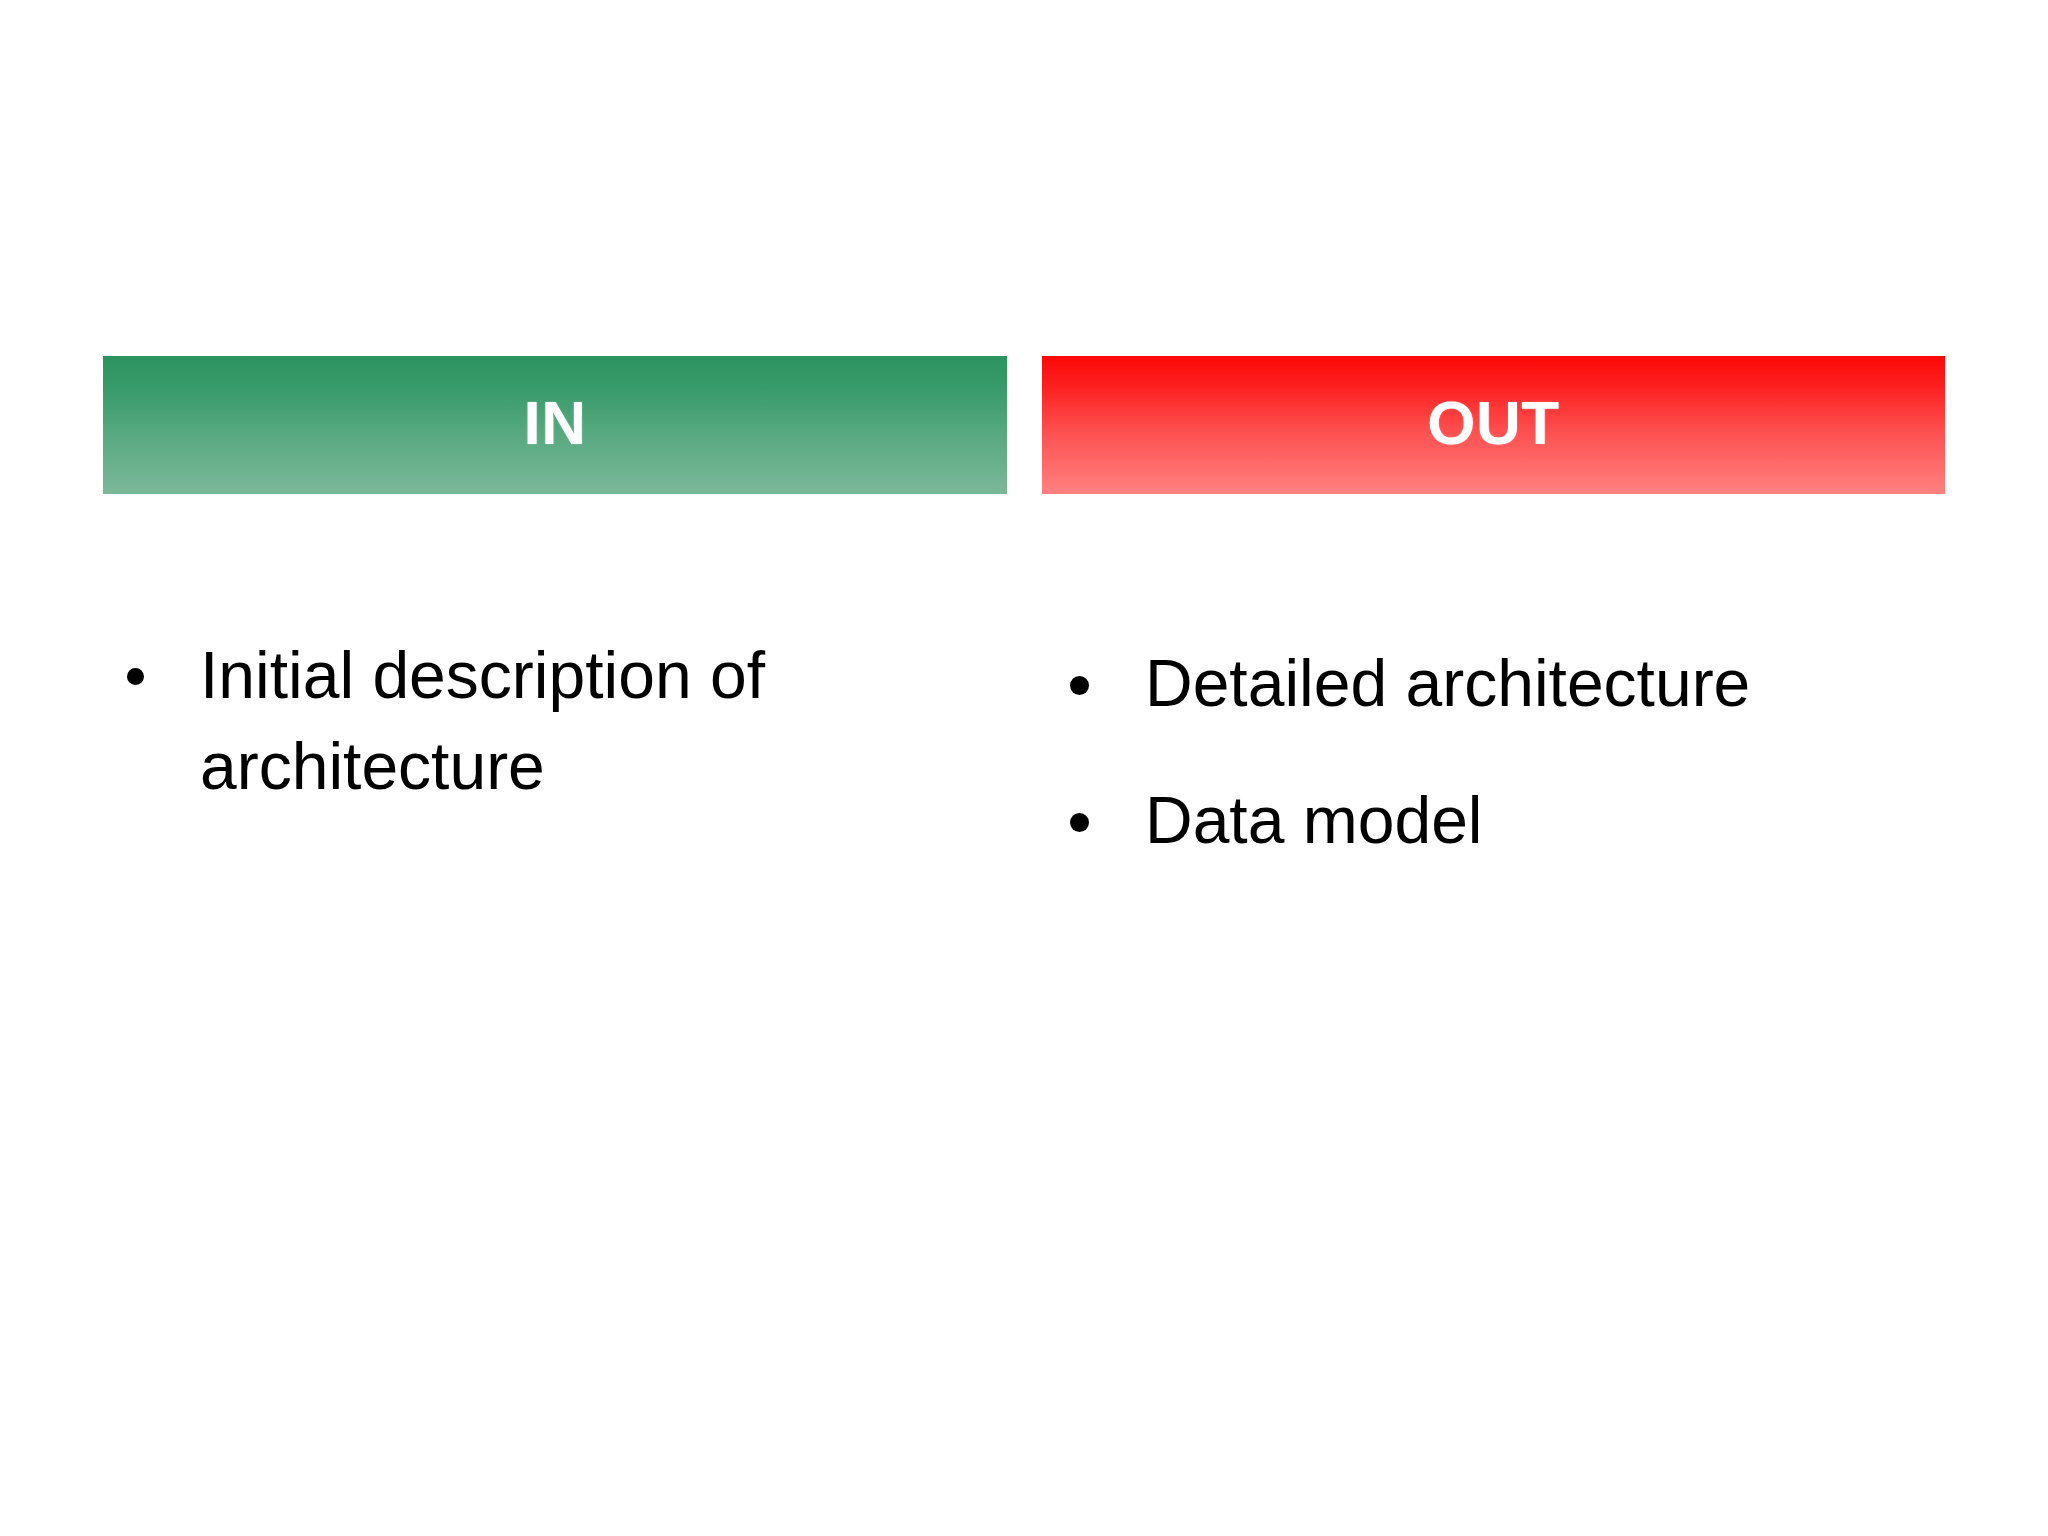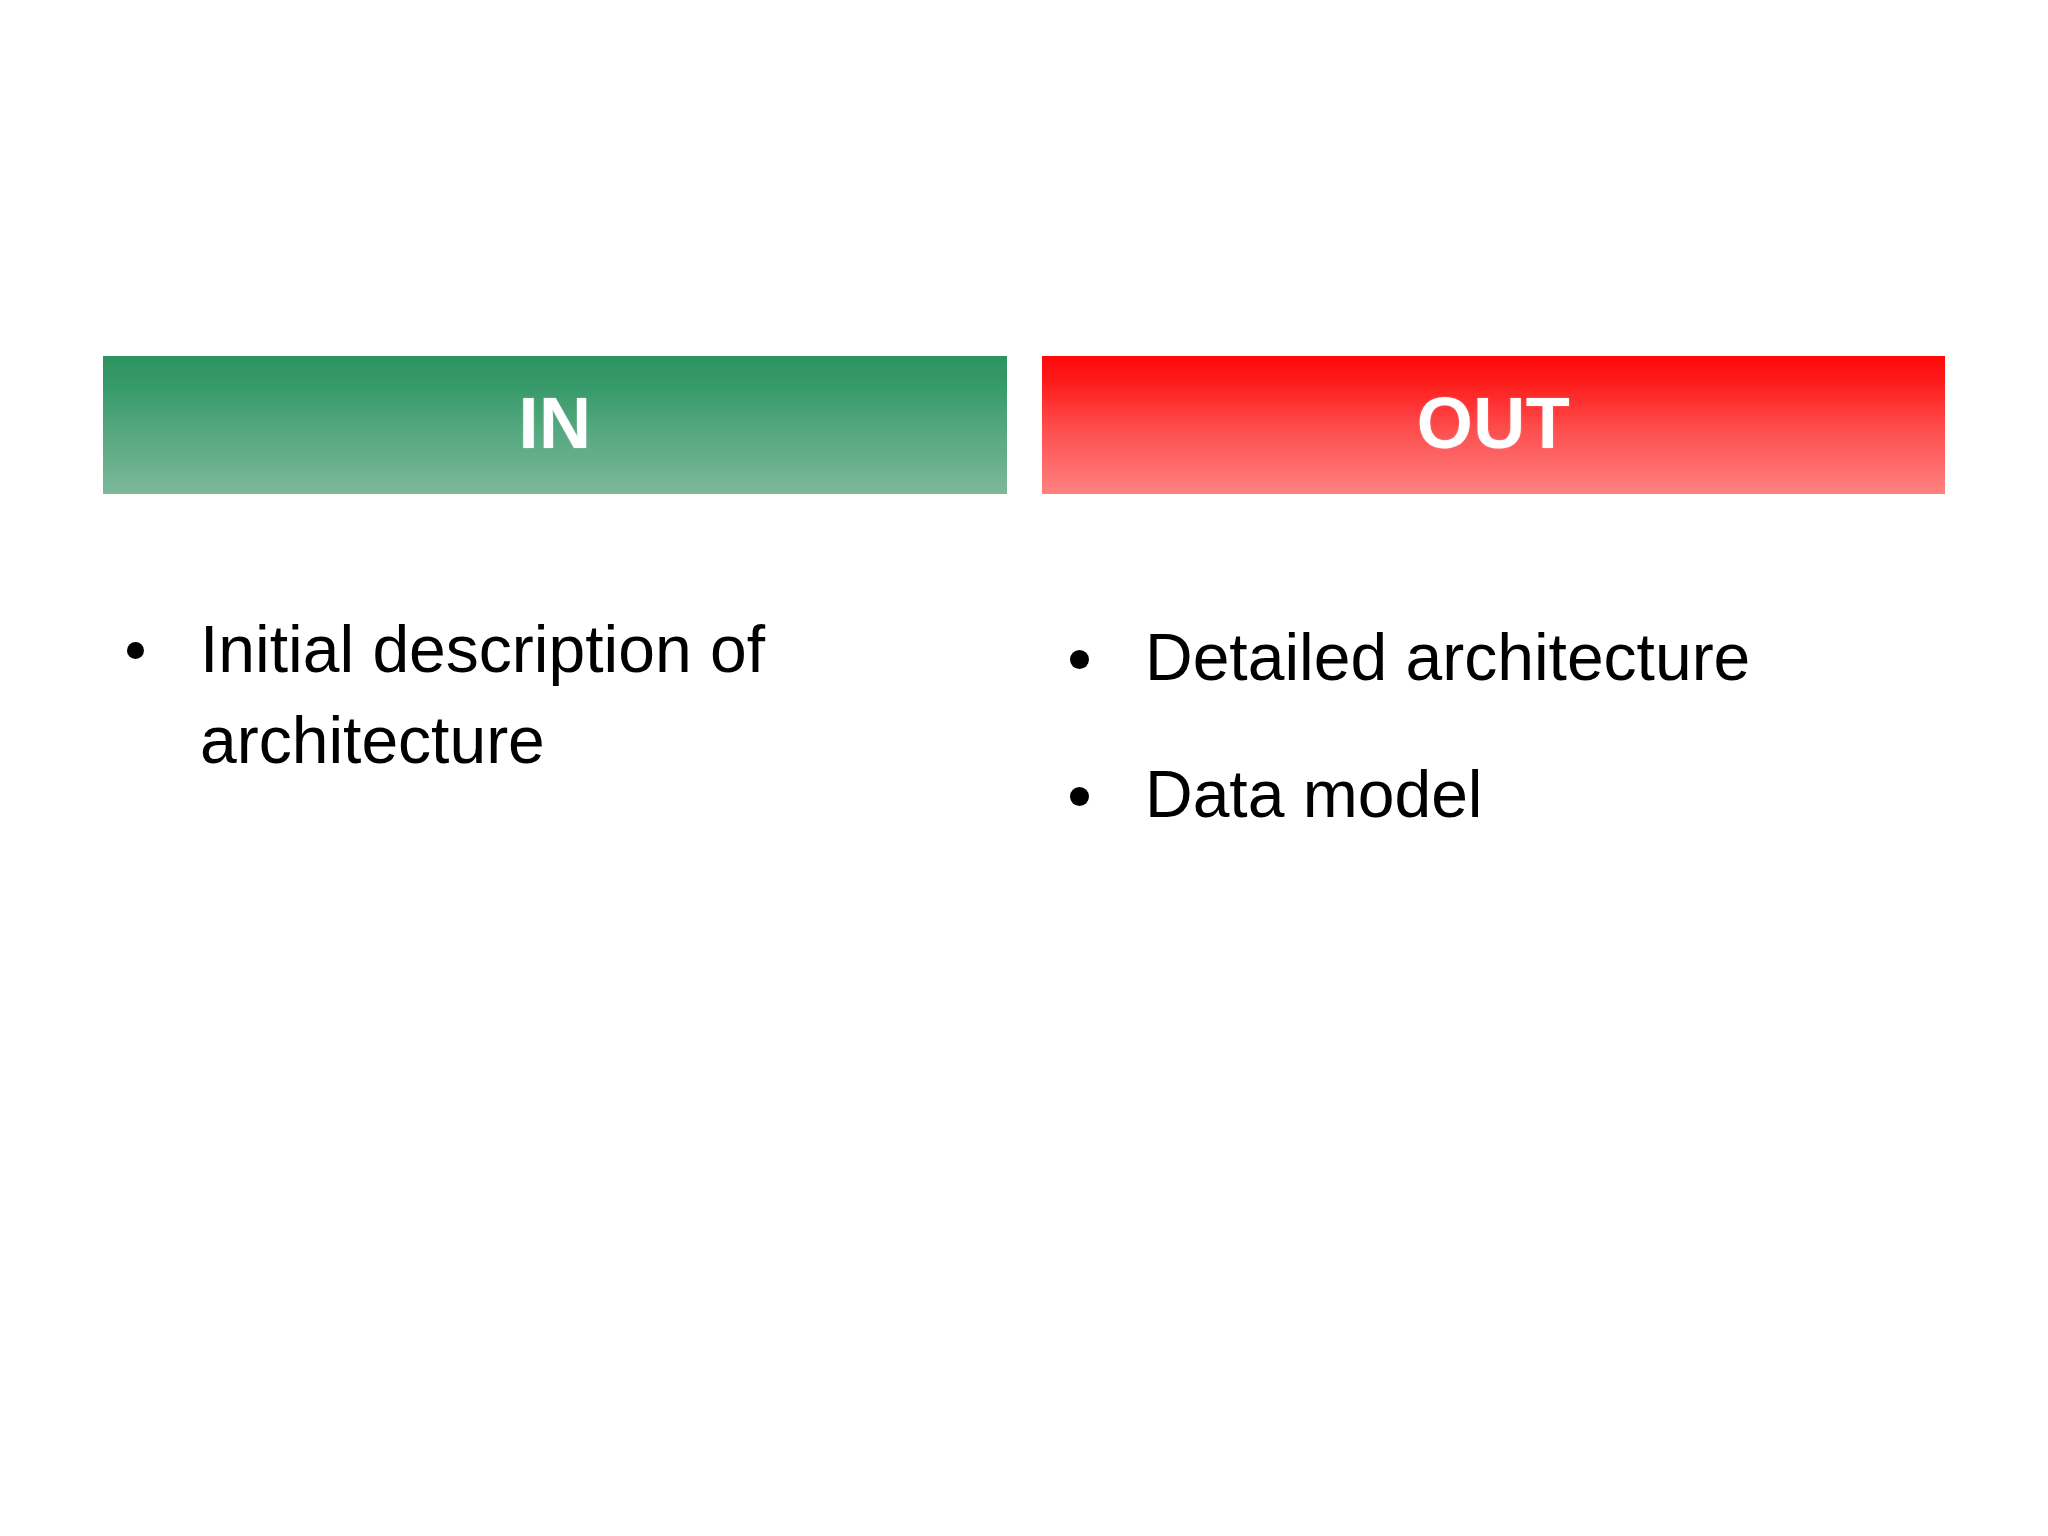--- a/index.html
+++ b/index.html
@@ -49,21 +49,21 @@
   .bar {
     position: absolute;
     top: 0;
     height: 138px;
     display: flex;
     align-items: center;
     justify-content: center;
   }
 
   .bar-label {
-    font-size: 72px;
+    font-size: 62px;
     font-weight: 700;
     color: #ffffff;
     line-height: 1;
     letter-spacing: 0.5px;
     text-shadow: 0 0 2px rgba(255,255,255,0.35);
     transform: translateY(-2px);
   }
 
   .bar-in {
     left: 103px;
@@ -74,21 +74,21 @@
   .bar-out {
     left: 1042px;
     width: 903px;
     background: linear-gradient(to bottom, #fd0808 0%, #fd1d1d 20%, #fd5050 55%, #ff8181 100%);
   }
 
   
   .columns {
     position: absolute;
     left: 0;
-    top: 604px;
+    top: 630px;
     width: 1760px;
     height: 340px;
   }
 
   .col {
     position: absolute;
     top: 0;
   }
 
   .col-in  { left: 103px; width: 880px; }

